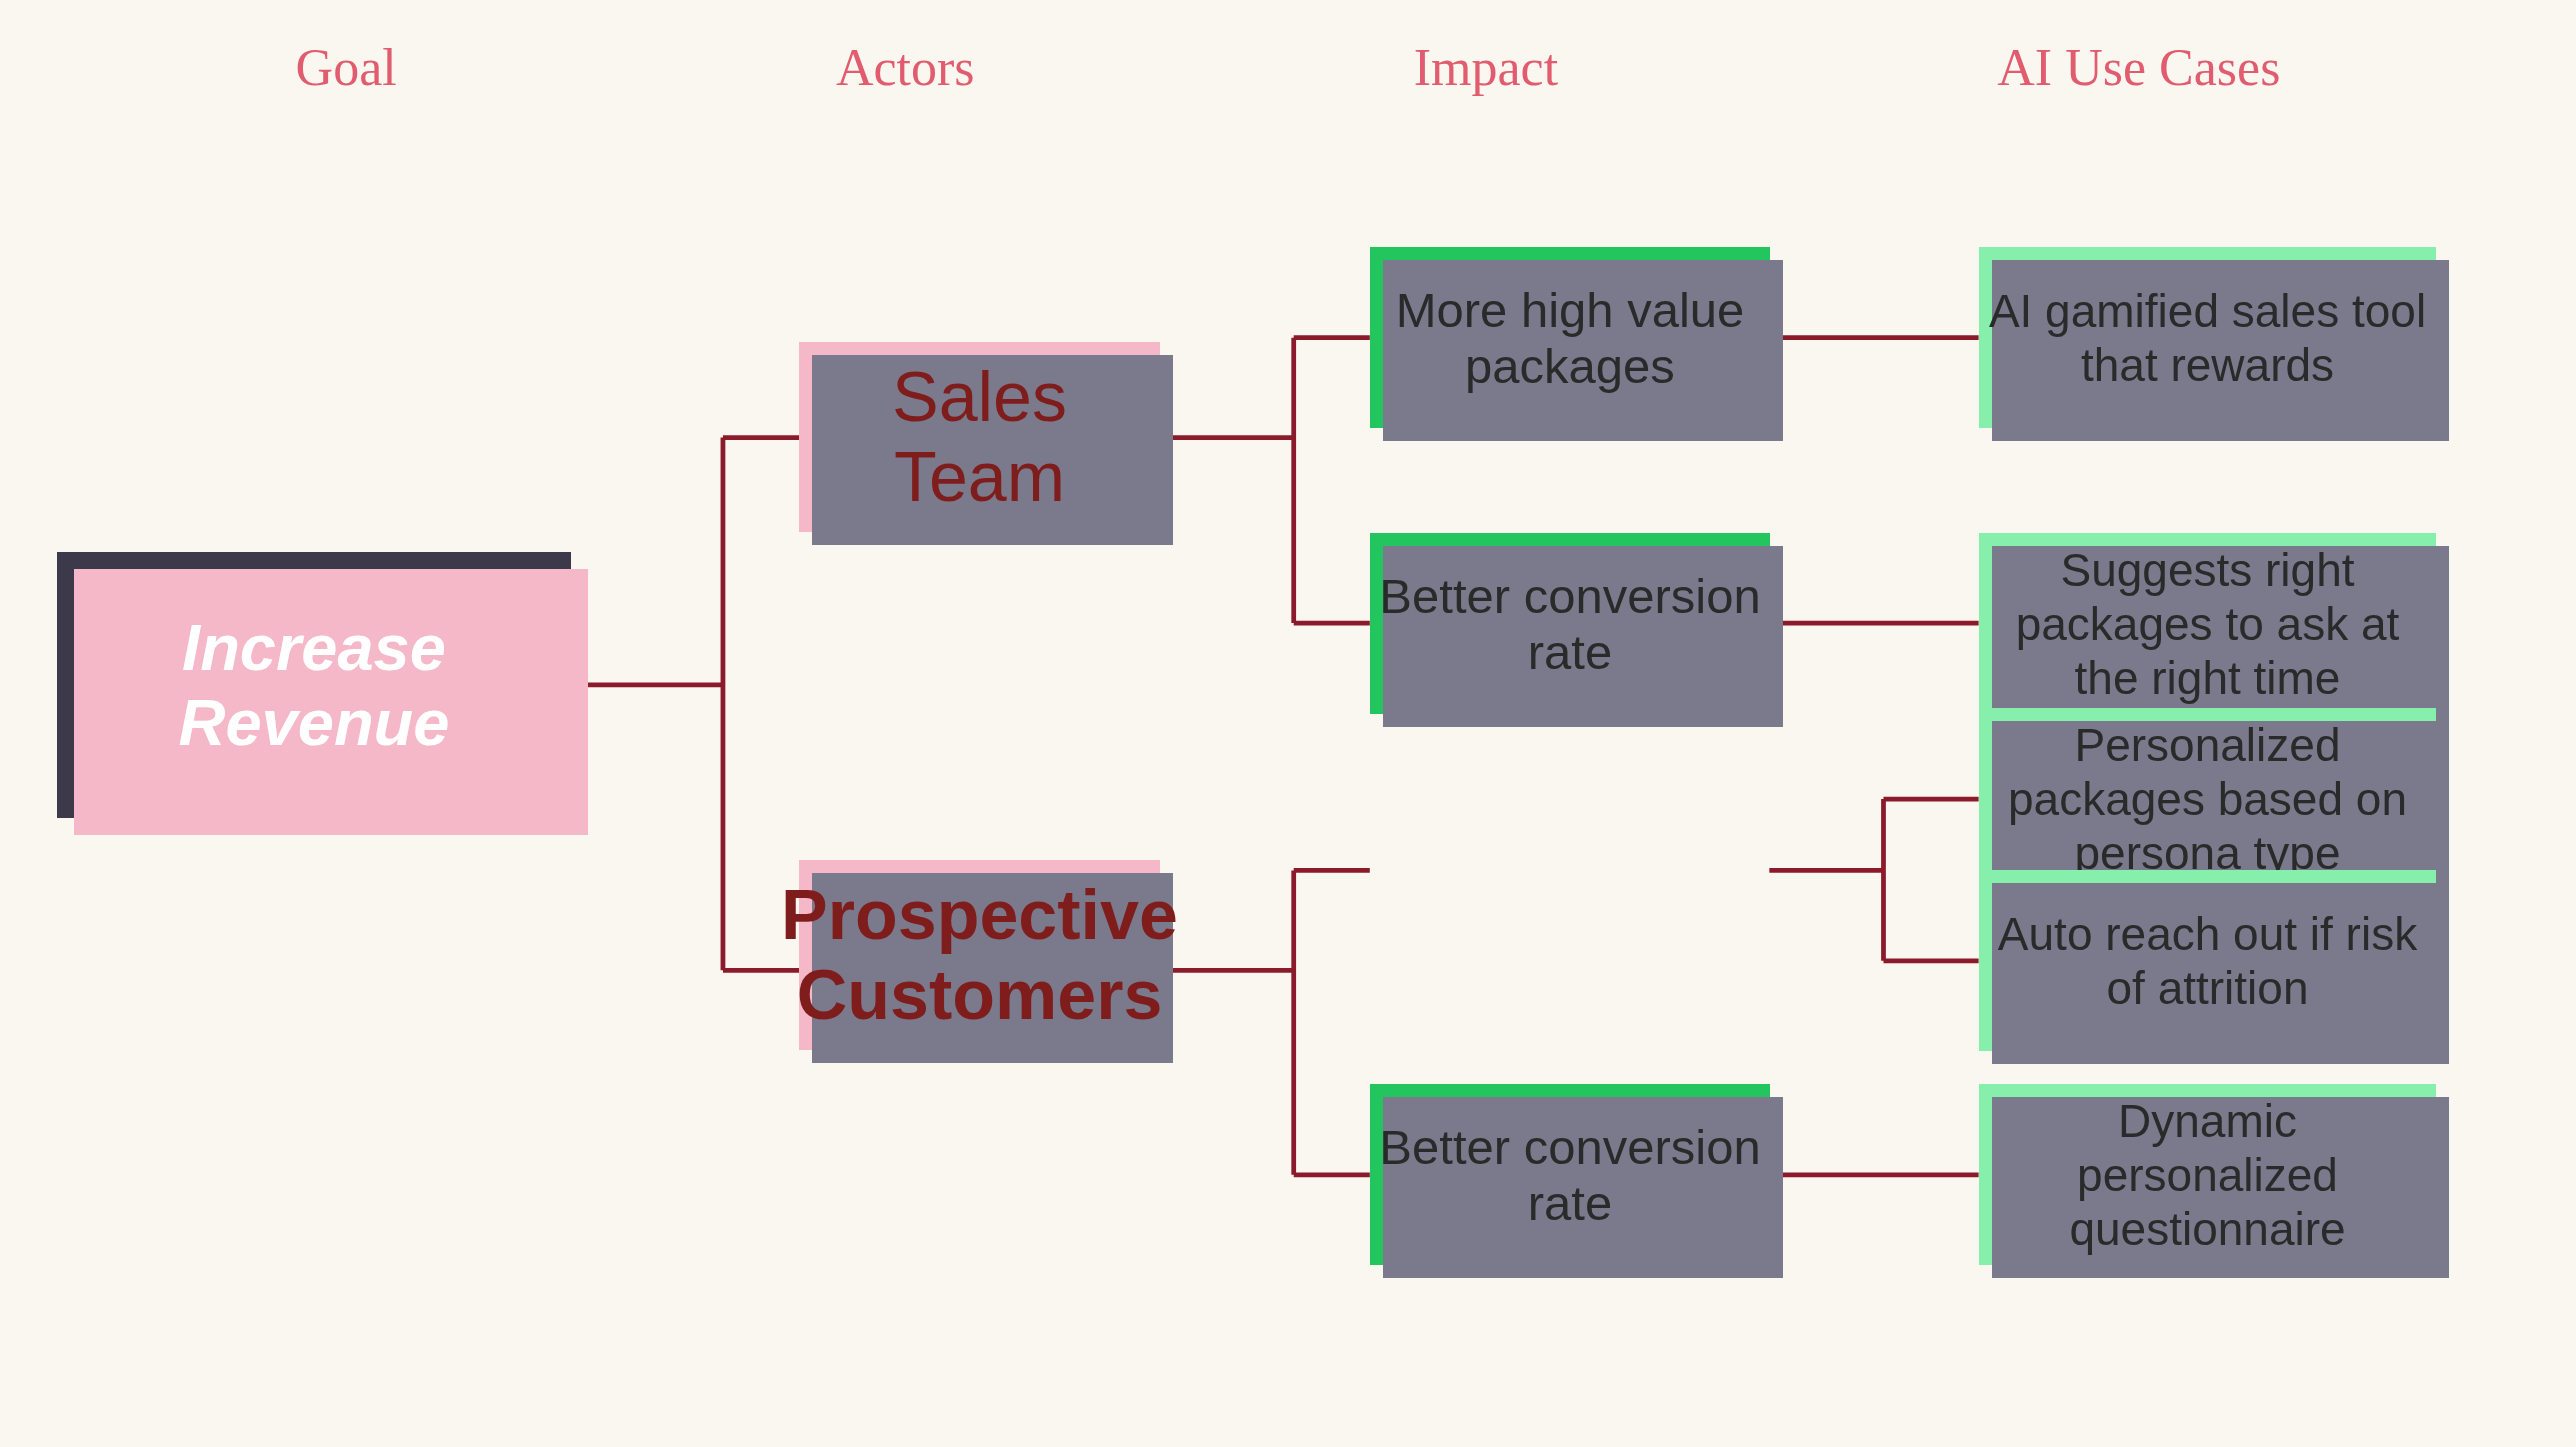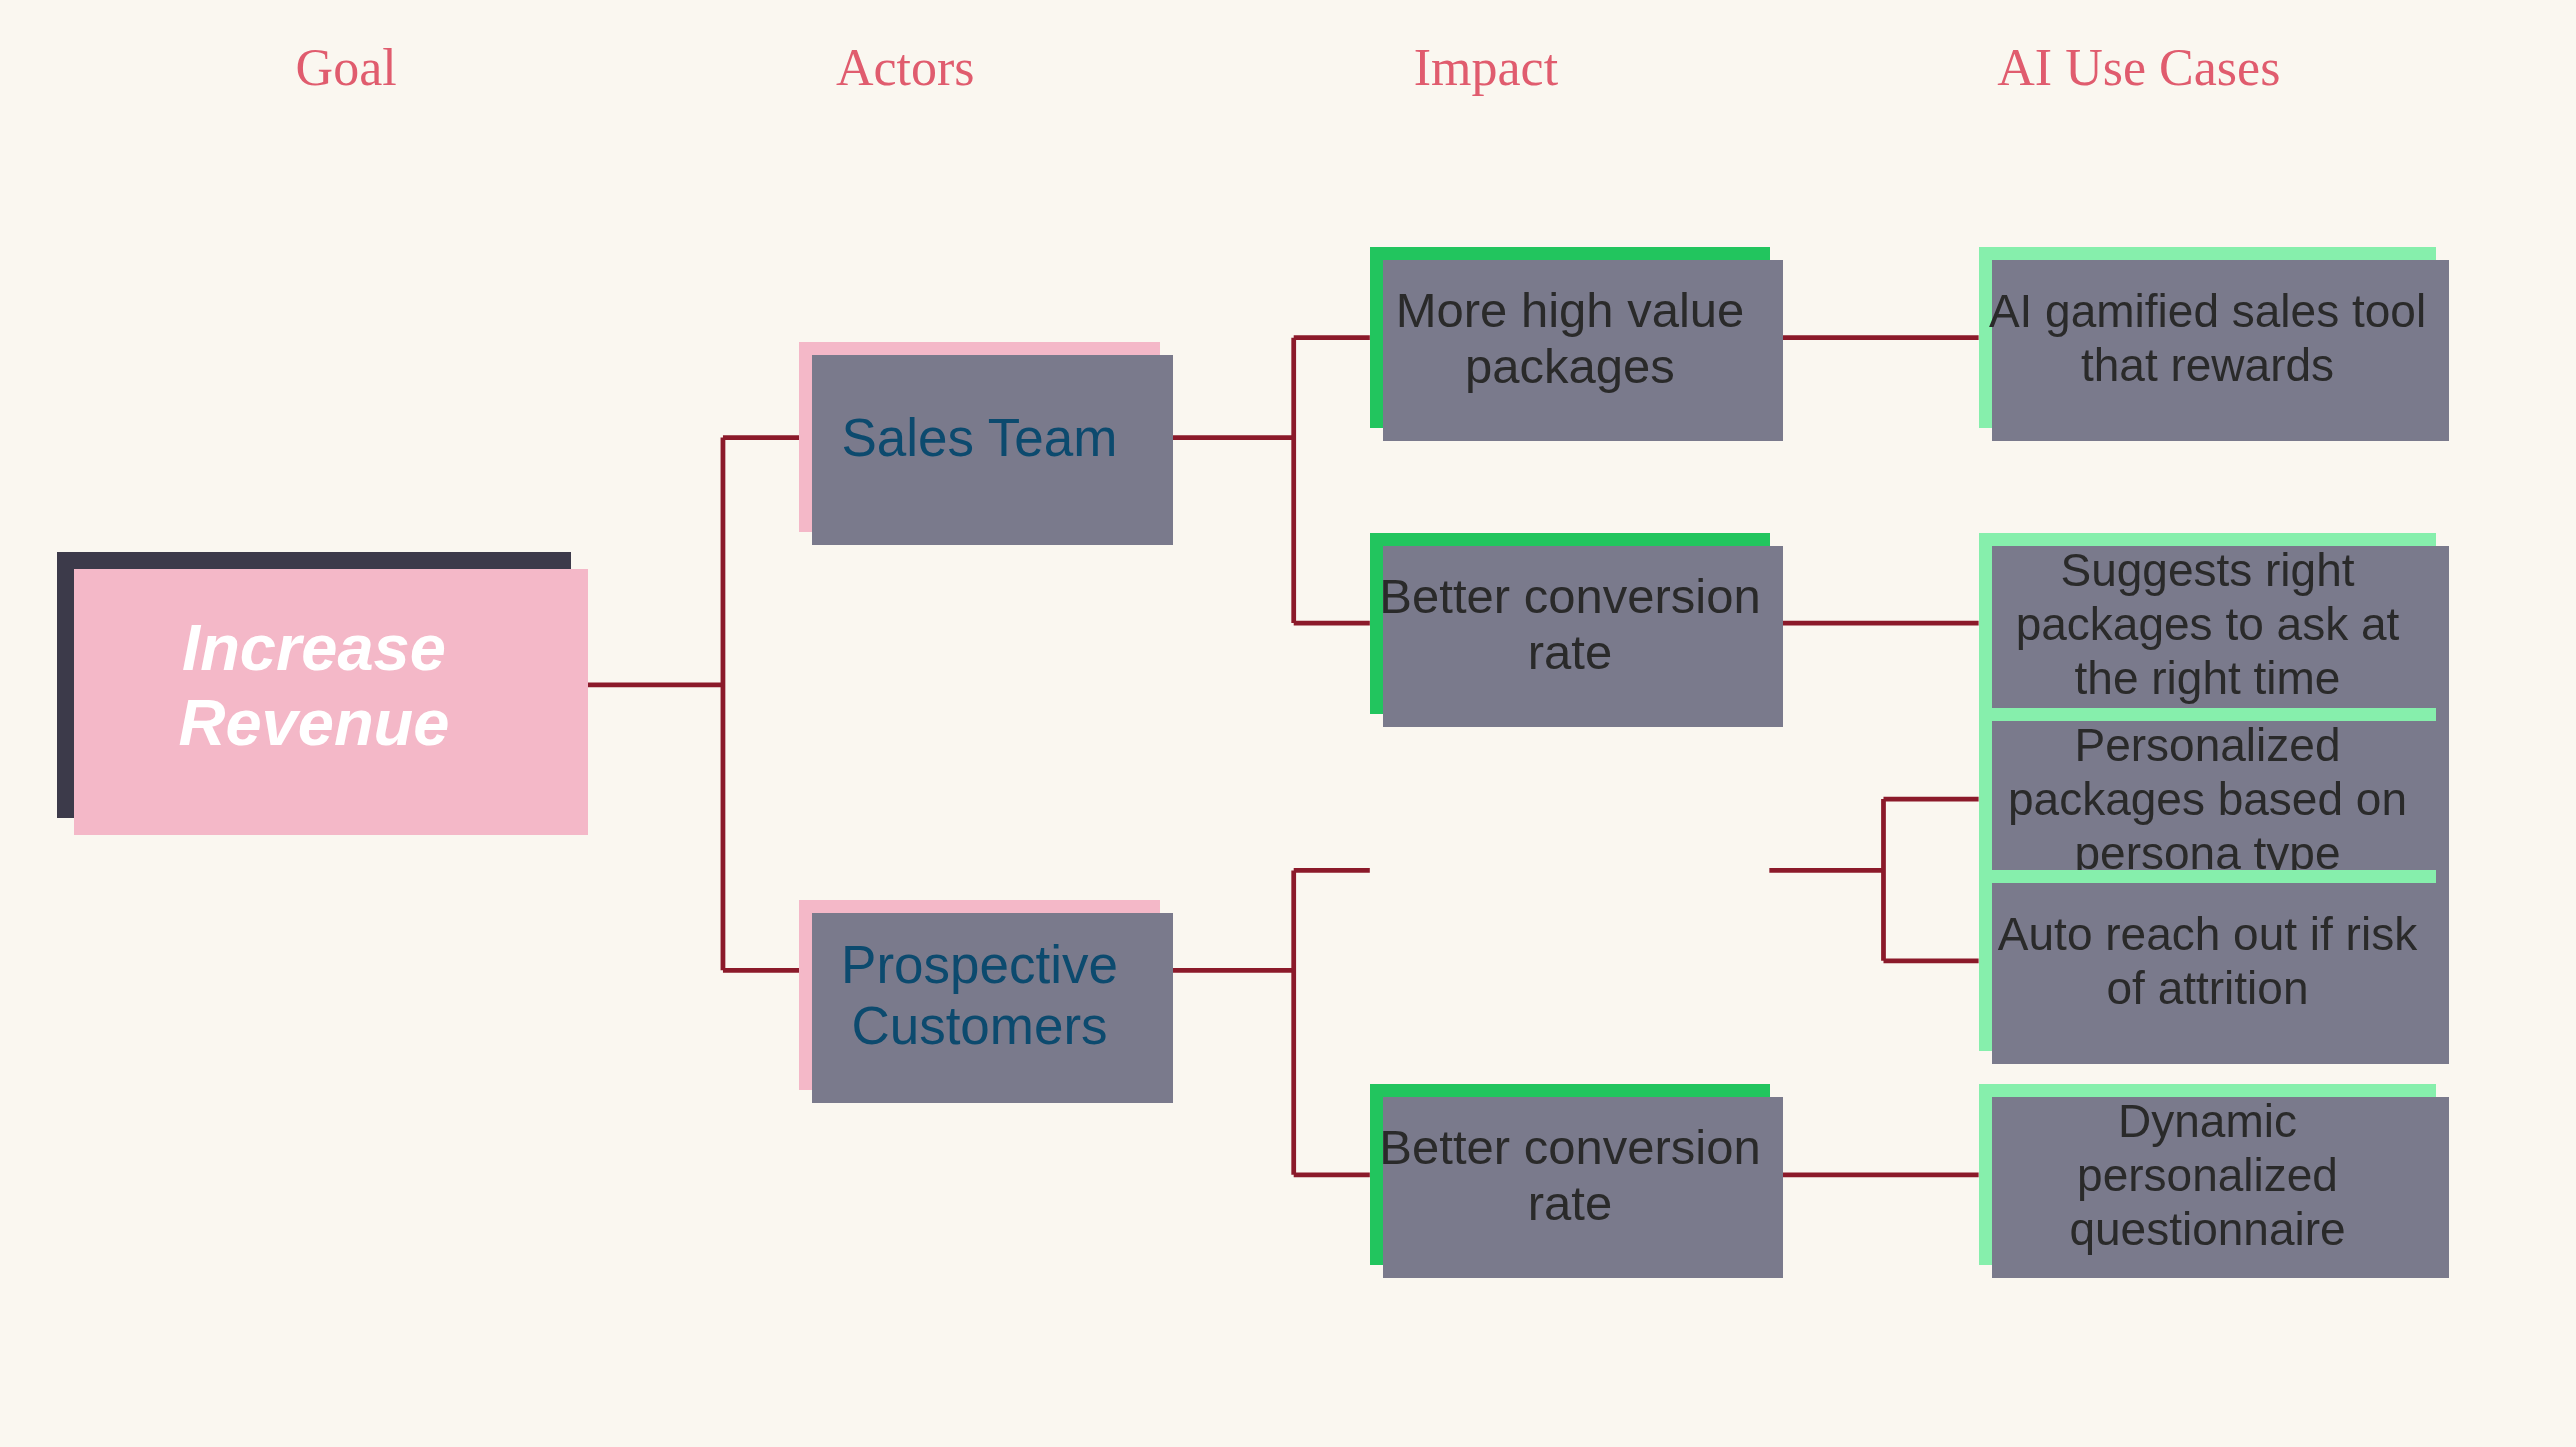--- a/index.html
+++ b/index.html
@@ -92,22 +92,22 @@
       position: absolute;
       bottom: -13.3px;
       right: -13.3px;
       width: 100%;
       height: 100%;
       background-color: #7a7a8c;
       z-index: -1;
     }
 
     .actor-box-text {
-      font-size: 53px;
-      color: #0c4a6e;
+      font-size: 70px;
+      color: #7f1d1d;
       text-align: center;
       font-family: 'Arial', sans-serif;
     }
 
     
     .impact-box {
       position: absolute;
       width: 400px;
       height: 181px;
       background-color: #22c55e;
@@ -228,21 +228,21 @@
   </svg>
 
   <div class="goal-box" style="left:57px; top:400px;">
     <span class="goal-box-text">Increase Revenue</span>
   </div>
 
   <div class="actor-box" style="left:799px; top:190px;">
     <span class="actor-box-text">Sales Team</span>
   </div>
 
-  <div class="actor-box" style="left:799px; top:748px;">
+  <div class="actor-box" style="left:799px; top:708px;font-weight:bold;">
     <span class="actor-box-text">Prospective Customers</span>
   </div>
 
   <div class="impact-box" style="left:1370px; top:95px;">
     <span class="impact-box-text">More high value packages</span>
   </div>
 
   <div class="impact-box" style="left:1370px; top:381px;">
     <span class="impact-box-text">Better conversion rate</span>
   </div>

